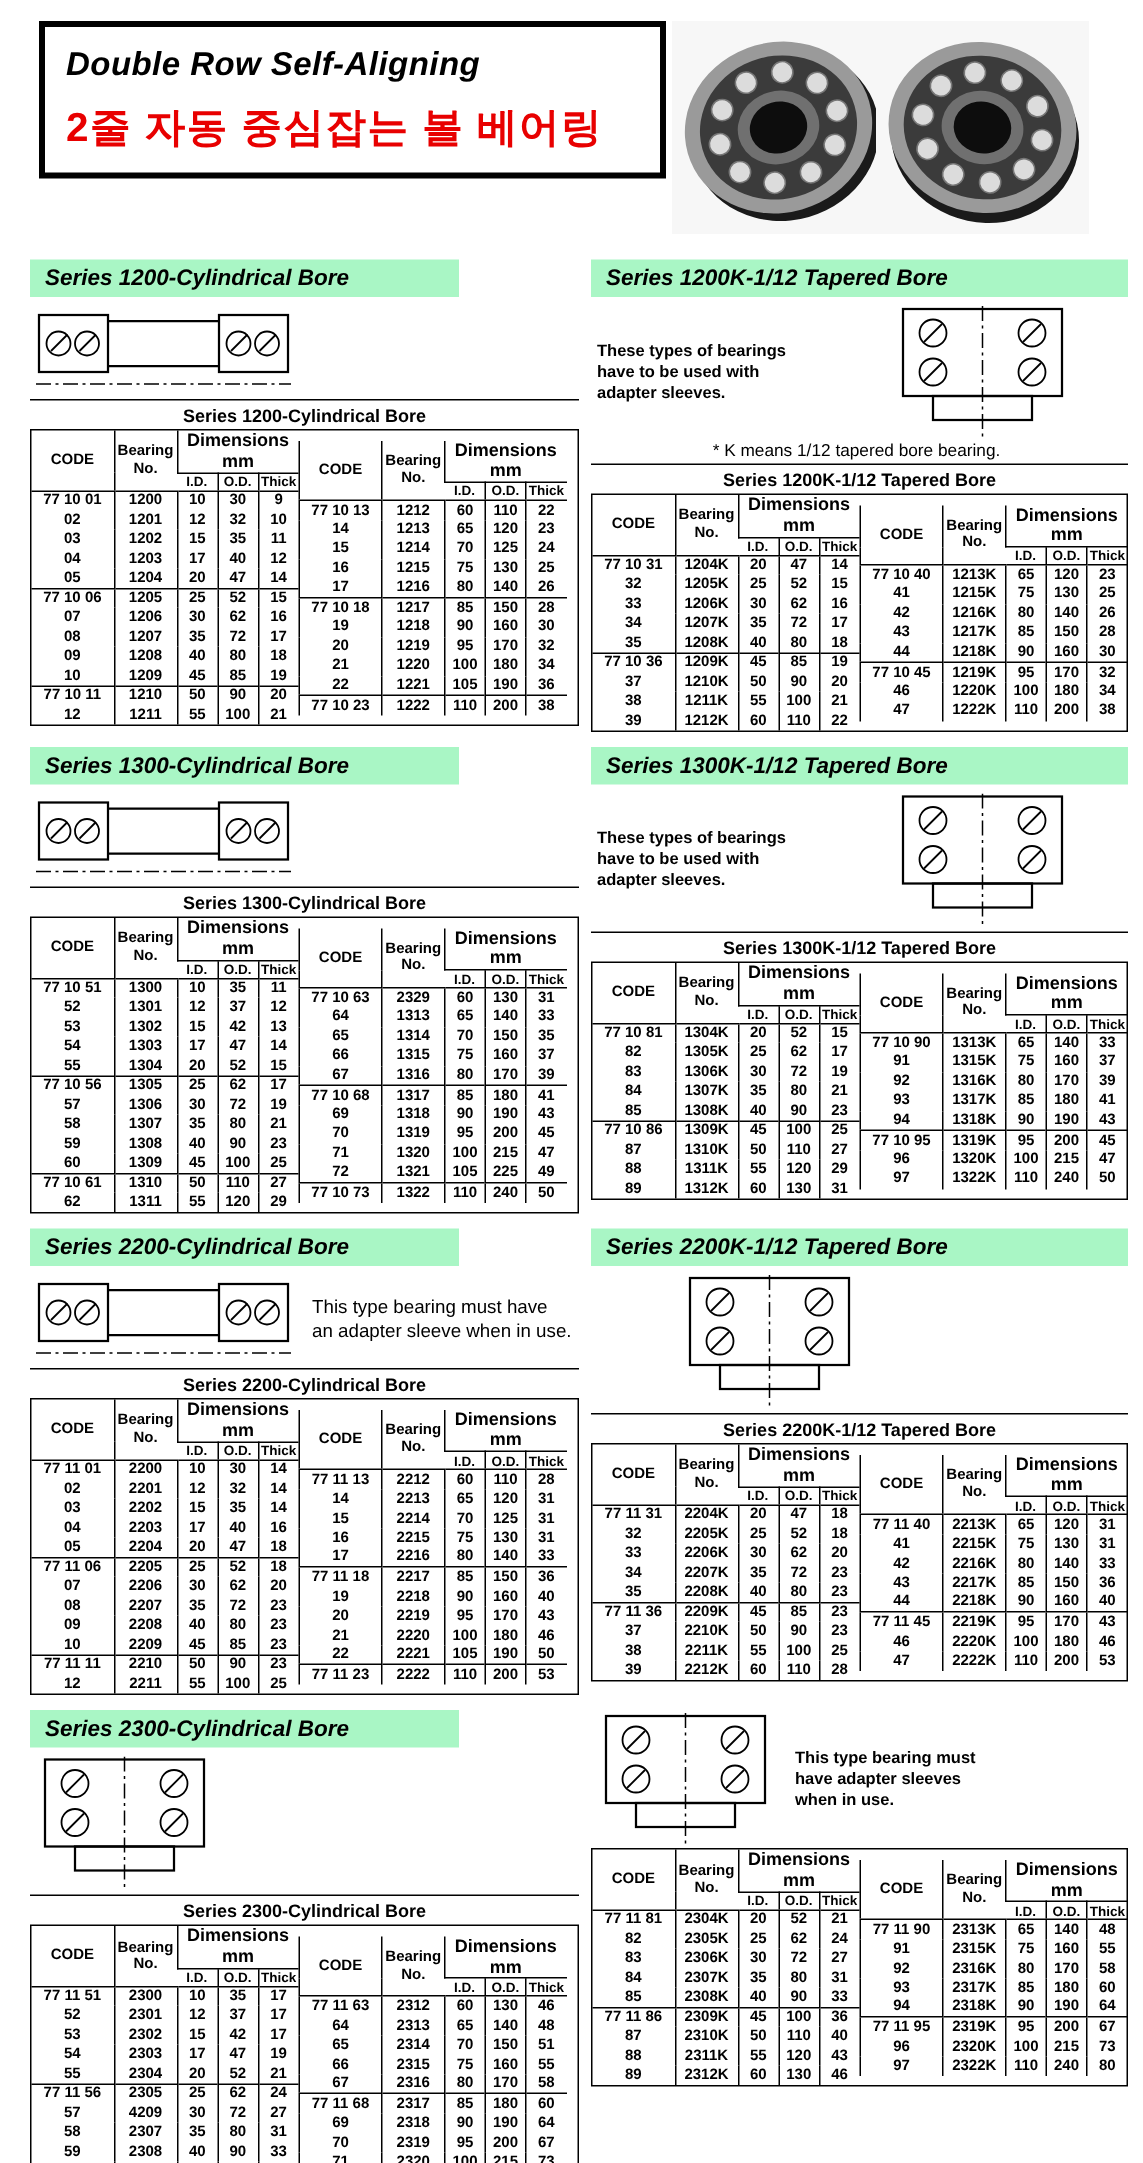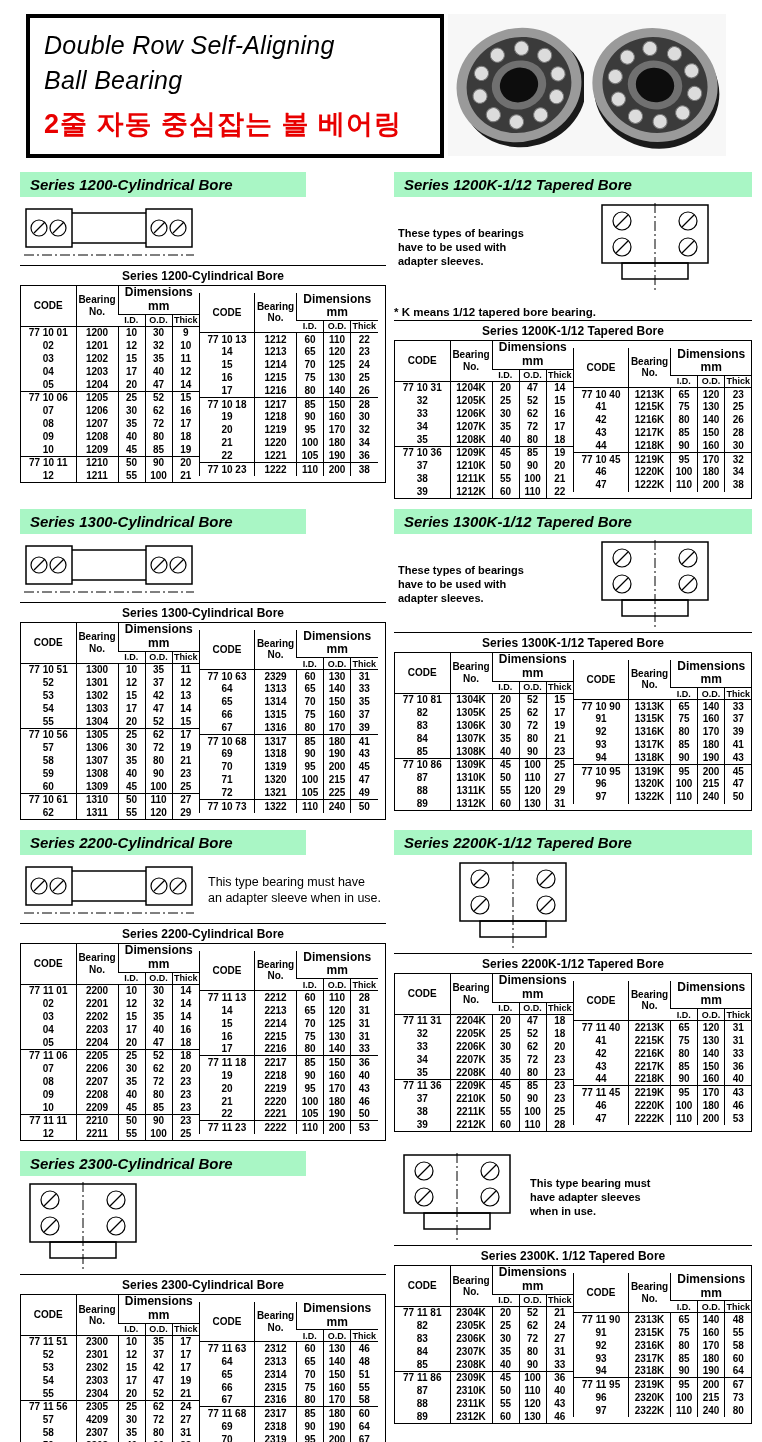--- a/index.html
+++ b/index.html
@@ -2,42 +2,42 @@
 <html><head>
 <meta charset="utf-8">
 <style>
   *{box-sizing:border-box;margin:0;padding:0}
   body{background:#fff;color:#000;font-family:"Liberation Sans",sans-serif}
   .page{width:762px;height:1442px;padding:12px 6px 6px 20px;overflow:hidden;background:#fff}
 
   
   .header-row{display:flex;align-items:flex-start;margin:2px 0 12px 6px}
   .title-box{border:4px solid #000;padding:10px 14px 12px;width:418px;flex:0 0 auto}
-  .title-en{font-weight:normal;font-style:italic;font-size:25px;line-height:1.4;letter-spacing:.3px}
+  .title-en{font-weight:bold;font-style:italic;font-size:22px;line-height:1.4;letter-spacing:.3px}
   .title-kr{font-weight:bold;font-size:27px;color:#e80000;margin-top:8px;letter-spacing:1px}
   .photos{display:flex;margin-left:10px}
   .photos .photo{display:block;margin-left:-6px}
 
   
   .grid{display:grid;grid-template-columns:366px 358px;column-gap:8px;row-gap:10px}
   .sec{min-width:0}
   .banner{background:#a9f6c5;font-weight:bold;font-style:italic;font-size:15px;padding:4px 10px;margin-bottom:4px;white-space:nowrap}
   .col-left .banner{width:286px}
   .col-right .banner{width:100%}
 
   .fig-row{display:flex;align-items:center;gap:14px;padding:2px 4px;min-height:60px}
   .fig-row.k{min-height:92px}
   .fig-row .push{margin-left:auto;margin-right:34px}
   .fig-row .ind{margin-left:56px}
   .note{font-size:11px;line-height:1.3;font-weight:bold}
   .note.normal{font-weight:normal;font-size:12.5px}
   .w140{width:146px}
   .w180{width:190px}
   .w130{width:126px}
-  .k-note{font-size:11.5px;font-weight:bold;text-align:left;padding-right:4px;margin:13px 0 2px}
+  .k-note{font-size:11.5px;font-weight:normal;text-align:center;padding-right:4px;margin:1px 0 2px}
 
   .tbl-title{text-align:center;font-weight:bold;font-size:12px;border-top:1.5px solid #000;padding:3px 0 2px;margin-top:2px}
 
   .halves{display:flex;align-items:center;border:1.5px solid #000}
   .halves table{border-collapse:collapse;table-layout:fixed;flex:0 0 auto}
   .halves table+table{border-left:1.5px solid #000}
   col.c-code{width:55px}
   col.c-bear{width:42px}
   col.c-dim{width:27px}
   th,td{border-left:1px solid #000;text-align:center;font-weight:bold;font-size:10px;line-height:1.15;padding:0 1px;vertical-align:middle}
@@ -52,21 +52,20 @@
   .diagram svg{display:block}
 </style>
 </head>
 <body>
 
 <div class="page">
 
   <div class="header-row">
     <div class="title-box">
       <div class="title-en">Double Row Self-Aligning</div>
-      <div class="title-en">Ball Bearing</div>
       <div class="title-kr">2줄 자동 중심잡는 볼 베어링</div>
     </div>
     <div class="photos">
       <span class="photo"><svg width="142" height="142" viewBox="0 0 140 140">
             <rect width="140" height="140" fill="#f7f7f7"></rect>
             <g transform="rotate(-16 70 70)">
               <ellipse cx="73" cy="76" rx="62" ry="56" fill="#1a1a1a"></ellipse>
               <ellipse cx="70" cy="70" rx="62" ry="56" fill="#9a9a9a"></ellipse>
               <ellipse cx="70" cy="70" rx="52" ry="47" fill="#3b3b3b"></ellipse>
               <circle cx="110.0" cy="70.0" r="7" fill="#dcdcdc" stroke="#777"></circle>
@@ -1667,21 +1666,20 @@
                 <line x1="20" y1="24" x2="32" y2="12"></line>
                 <line x1="20" y1="50" x2="32" y2="38"></line>
                 <line x1="86" y1="24" x2="98" y2="12"></line>
                 <line x1="86" y1="50" x2="98" y2="38"></line>
               </g>
               <line x1="59" y1="0" x2="59" y2="88" stroke="#000" stroke-width="1" stroke-dasharray="10 3 2 3"></line>
             </svg>
           </span>
         <div class="note w130">This type bearing must have adapter sleeves when in use.</div>
       </div>
-      <div class="tbl-title">Series 2300K. 1/12 Tapered Bore</div>
       <div class="tbl">
           <div class="halves">
             <table>
               <colgroup>
                 <col class="c-code">
                 <col class="c-bear">
                 <col class="c-dim">
                 <col class="c-dim">
                 <col class="c-dim">
               </colgroup>

